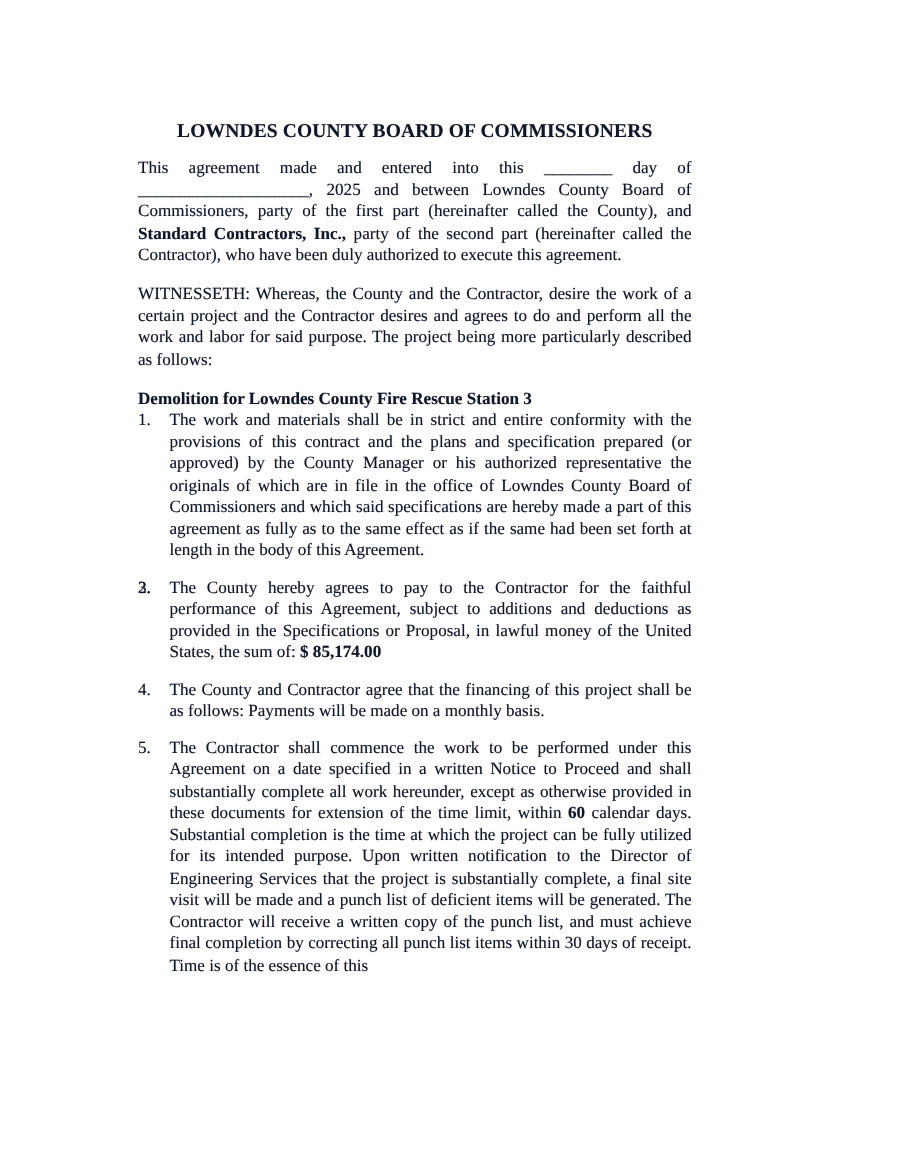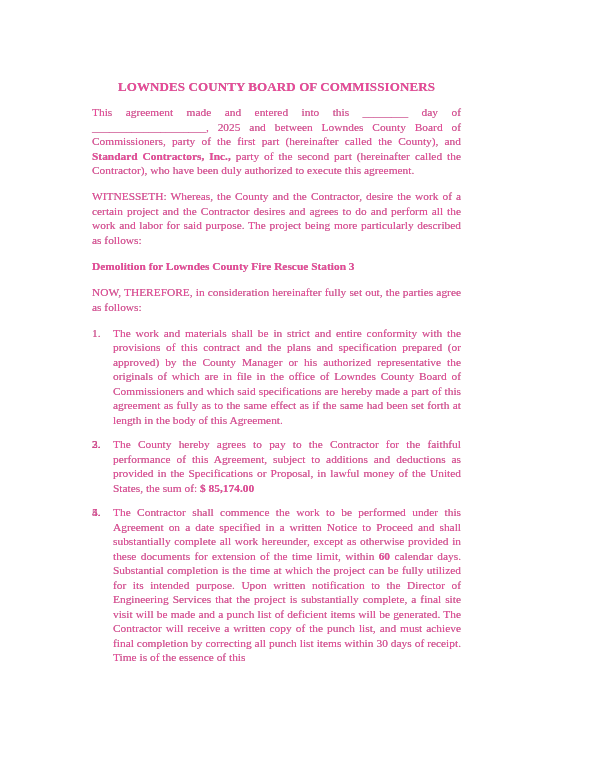--- a/index.html
+++ b/index.html
@@ -3,40 +3,40 @@
 <meta charset="utf-8">
 <style>
   html,body{margin:0;padding:0;background:#ffffff;}
   .page{
     position:relative;
     width:548px;height:776px;
     box-sizing:border-box;
     padding:78px 87px 0 92px;
     background:#ffffff;
     font-family:"Liberation Serif","DejaVu Serif",serif;
-    color:#ec4899;
+    color:#0f172a;
     text-shadow:0 0 0.55px rgba(40,40,40,0.5); 
     overflow:hidden;
   }
   .doc-title{
     margin:0 0 9px 0;
     font-size:13px;
     line-height:18px;
     font-weight:bold;
     text-align:center;
     letter-spacing:0.1px;
   }
   .title-line{display:block;}
   .para{
     margin:0 0 11.5px 0;
     font-size:11.4px;
     line-height:14.5px;
     text-align:justify;
   }
-  .para.heading{text-align:left;margin-bottom:12px;}
+  .para.heading{text-align:left;margin-bottom:0;}
   .clauses{margin:0;padding:0;list-style:none;}
   .clause{
     position:relative;
     margin:0 0 10px 0;
     padding-left:21px;
     font-size:11.4px;
     line-height:14.5px;
     text-align:justify;
   }
   .clause .num{position:absolute;left:0;top:0;}
@@ -52,36 +52,36 @@
     <span class="title-line">LOWNDES COUNTY BOARD OF COMMISSIONERS</span>
   </h1>
 
   <p class="para"><span>This agreement made and entered into this ________ day of ____________________, 2025 and between Lowndes County Board of Commissioners, party of the first part (hereinafter called the County), and </span><span class="seg-bu">Standard Contractors, Inc.,</span><span> party of the second part (hereinafter called the Contractor), who have been duly authorized to execute this agreement.</span></p>
 
   <p class="para"><span>WITNESSETH:  Whereas, the County and the Contractor, desire the work of a certain project and the Contractor desires and agrees to do and perform all the work and labor for said purpose.  The project being more particularly described as follows:</span></p>
 
   <p class="para heading"><span class="seg-b">Demolition for Lowndes County Fire Rescue Station 3</span></p>
 
 
-  <p class="para"><span>NOW, THEREFORE, in consideration hereinafter fully set out, the parties agree as follows:</span></p>
 
   <div class="clauses">
     <div class="clause">
       <span class="num">1.</span>
       <span class="item-text"><span>The work and materials shall be in strict and entire conformity with the provisions of this contract and the plans and specification prepared (or approved) by the County Manager or his authorized representative the originals of which are in file in the office of Lowndes County Board of Commissioners and which said specifications are hereby made a part of this agreement as fully as to the same effect as if the same had been set forth at length in the body of this Agreement.</span></span>
     </div>
     <div class="clause">
       <span class="num">2.</span>
     </div>
     <div class="clause">
       <span class="num">3.</span>
       <span class="item-text"><span>The County hereby agrees to pay to the Contractor for the faithful performance of this Agreement, subject to additions and deductions as provided in the Specifications or Proposal, in lawful money of the United States, the sum of: </span><span class="seg-bu">$ 85,174.00</span></span>
     </div>
     <div class="clause">
       <span class="num">4.</span>
+      <span class="item-text"><span>The County and Contractor agree that the financing of this project shall be as follows: Payments will be made on a monthly basis.</span></span>
     </div>
     <div class="clause">
       <span class="num">5.</span>
       <span class="item-text"><span>The Contractor shall commence the work to be performed under this Agreement on a date specified in a written Notice to Proceed and shall substantially complete all work hereunder, except as otherwise provided in these documents for extension of the time limit, within </span><span class="seg-bu">60</span><span> calendar days.  Substantial completion is the time at which the project can be fully utilized for its intended purpose. Upon written notification to the Director of Engineering Services that the project is substantially complete, a final site visit will be made and a punch list of deficient items will be generated.  The Contractor will receive a written copy of the punch list, and must achieve final completion by correcting all punch list items within 30 days of receipt.  Time is of the essence of this</span></span>
     </div>
   </div>
 
 </div>
 
 </body></html>

